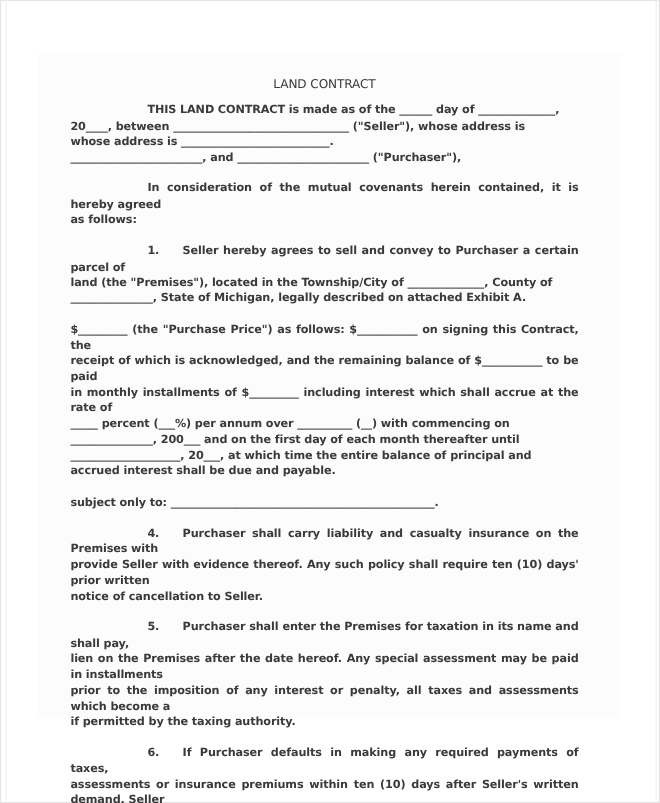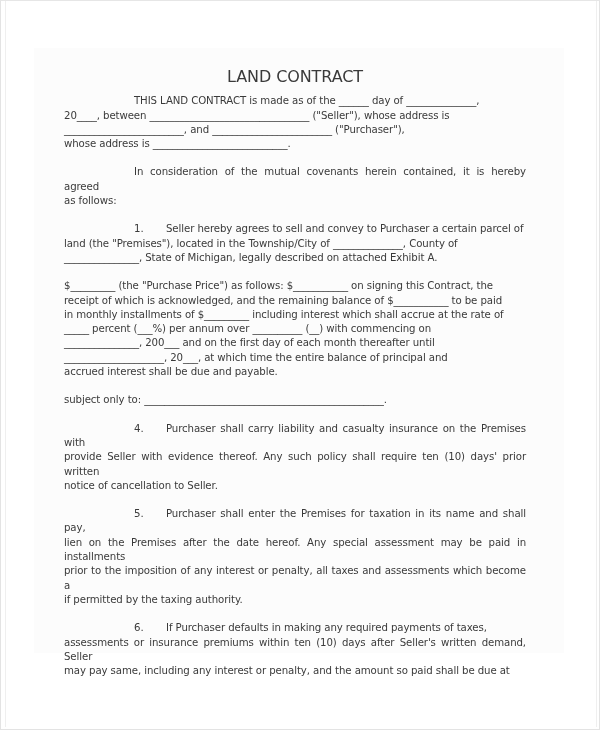--- a/index.html
+++ b/index.html
@@ -16,42 +16,42 @@
     border-left: 1px solid #efefef; border-right: 1px solid #efefef;
   }
   .page-region {
     position: absolute; left: 34px; top: 48px; width: 530px; height: 605px;
     background: #fcfcfc;
   }
   .doc {
     position: absolute; left: 64px; top: 70px; width: 462px;
     font-size: 10.2px; line-height: 14.3px; letter-spacing: -0.1px;
   }
-  .title { text-align: center; font-size: 16px; margin: 0 0 10px 0; }
-  p { margin: 0; text-align: justify; text-align-last: left; }
+  .title { text-align: center; font-size: 11px; margin: 0 0 10px 0; }
+  p { margin: 0; text-align: justify; text-align-last: left; font-weight: bold; }
   .ind { text-indent: 70px; }
   .num { display: inline-block; width: 32px; text-indent: 0; }
   .gap { height: 14px; }
 </style>
 </head>
 <body>
 
 <div class="frame">
   <div class="frame-inner"></div>
 </div>
 <div class="page-region"></div>
 
 <div class="doc">
   <div class="title">LAND CONTRACT</div>
 
   <div>
     <p class="ind">THIS LAND CONTRACT is made as of the ______ day of ______________,</p>
     <p>20____, between ________________________________ ("Seller"), whose address is</p>
+    <p>whose address is ___________________________.</p>
     <p>________________________, and ________________________ ("Purchaser"),</p>
-    <p>whose address is ___________________________.</p>
   </div>
   <div class="gap"></div>
 
   <div>
     <p class="ind">In consideration of the mutual covenants herein contained, it is hereby agreed</p>
     <p>as follows:</p>
   </div>
   <div class="gap"></div>
 
   <div>

